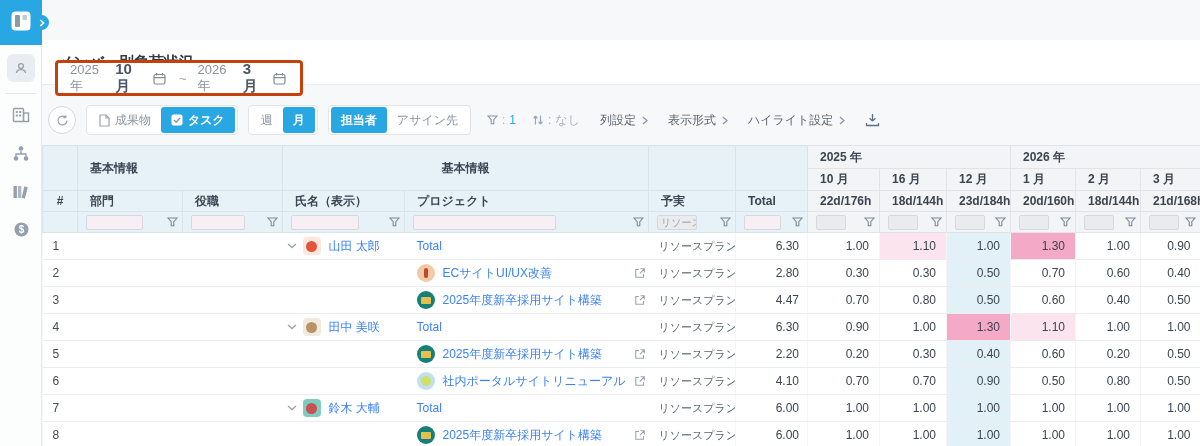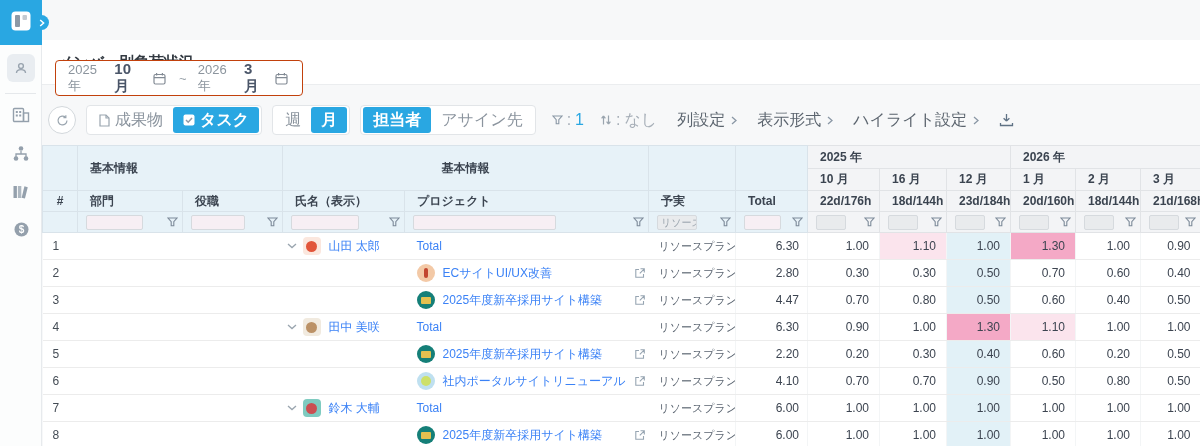--- a/index.html
+++ b/index.html
@@ -20,28 +20,28 @@
   .sb-divider { height:1px; background:#e5e8eb; margin:10px 5px 2px 5px; }
   .expand-badge { position:absolute; left:34px; top:15px; width:15px; height:15px;
     border-radius:50%; background:var(--accent,#29a7e2); z-index:6; cursor:pointer;
     display:flex; align-items:center; justify-content:center; }
   
   .header-bar { position:absolute; left:42px; top:0; width:1158px; height:45px;
     background:#ffffff; border-bottom:1px solid #ebedef; display:flex; align-items:center;margin-top:40px; }
   .page-title { font-size:15px; font-weight:bold; color:#333a42; margin-left:16px; }
   
   .date-card { position:absolute; left:55px; top:60px; width:248px; height:36px;
-    background:#fff; border:1px solid #c2410c; border-radius:4px;
+    background:#fff; border:3px solid #c2410c; border-radius:4px;
     display:flex; align-items:center; font-size:13px; color:#8c959e; padding:0 12px; gap:7px; }
   .date-month { font-size:15px; font-weight:bold; color:#4a5568; cursor:pointer; }
   .date-tilde { color:#9aa3ab; padding:0 4px; }
   .cal-icon { cursor:pointer; display:flex; margin:0 2px; }
   
   .toolbar { position:absolute; left:42px; top:104px; width:1158px; height:32px;
-    display:flex; align-items:center; font-size:16px; }
+    display:flex; align-items:center; font-size:12px; }
   .refresh-btn { width:28px; height:28px; border-radius:50%; border:1px solid #d3d8dc;
     background:#fff; display:flex; align-items:center; justify-content:center;
     margin-left:6px; cursor:pointer; }
   .btn-group { display:flex; align-items:center; background:#fff; border:1px solid #e2e5e8;
     border-radius:4px; height:30px; padding:2px; margin-left:10px; }
   .tb-btn { display:flex; align-items:center; gap:5px; padding:0 10px; height:26px;
     color:#8b949e; cursor:pointer; border-radius:3px; white-space:nowrap; }
   .tb-btn.active { background:var(--accent,#29a7e2); color:#fff; font-weight:bold; }
   .tb-ind { display:flex; align-items:center; gap:4px; margin-left:16px; color:#a7afb8; cursor:pointer; }
   .tb-ind .count { color:var(--accent,#29a7e2); }

